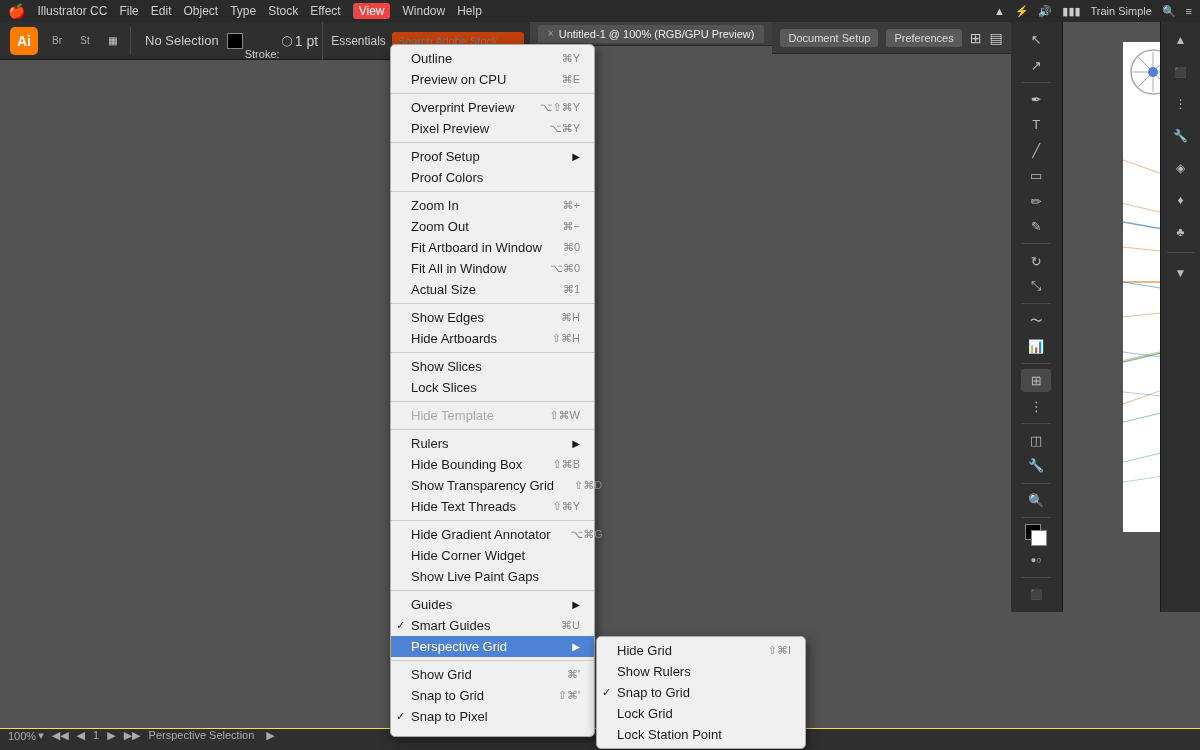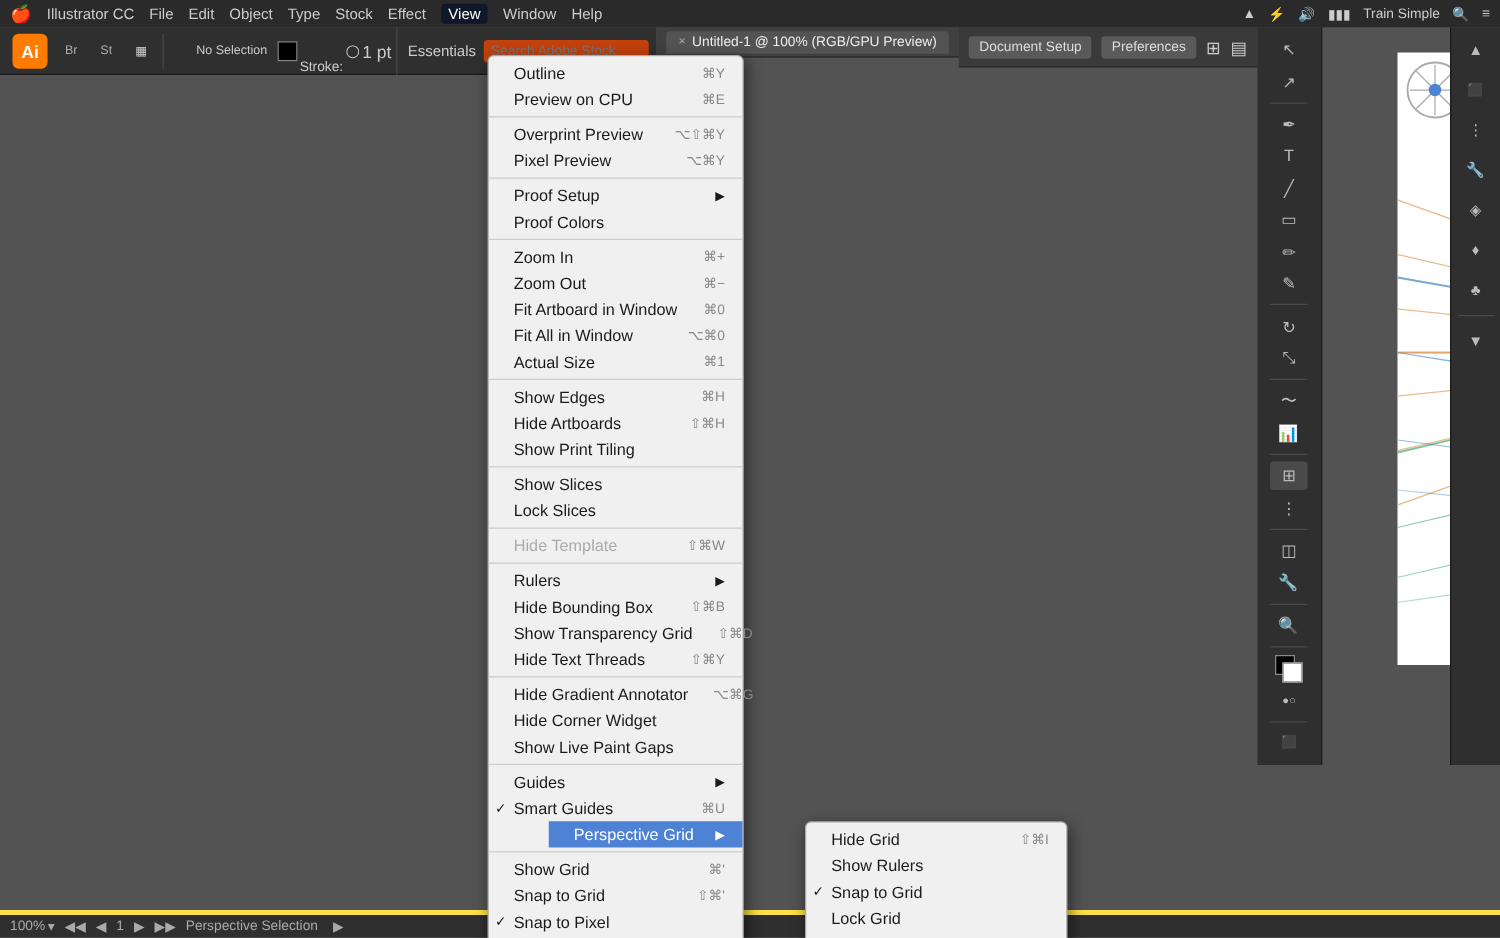--- a/index.html
+++ b/index.html
@@ -46,21 +46,21 @@
       gap: 4px;
       border-bottom: 1px solid #1a1a1a;
     }
     .toolbar-group { display: flex; align-items: center; gap: 2px; padding: 0 4px; border-right: 1px solid #4a4a4a; }
     .toolbar-group:last-child { border-right: none; }
     .tb-btn {
       width: 26px; height: 26px;
       display: flex; align-items: center; justify-content: center;
       border-radius: 3px; cursor: pointer; color: #ccc; font-size: 12px;
     }
-    .no-select-label { font-size: 10px; color: #ccc; padding: 0 6px; margin-left: 12px; }
+    .no-select-label { font-size: 13px; color: #ccc; padding: 0 6px; }
     .search-stock {
       background: #c2410c; border: none; border-radius: 3px;
       color: #ccc; font-size: 11px; padding: 3px 6px; width: 132px;
     }
 
     
     #doc-tab-bar {
       height: 24px;
       background: #404040;
       display: flex;
@@ -151,24 +151,24 @@
     .rp-btn {
       width: 28px; height: 28px;
       display: flex; align-items: center; justify-content: center;
       border-radius: 3px; cursor: pointer; color: #bbb; font-size: 12px;
     }
 
     
     #status-bar {
       height: 22px;
       background: #2f2f2f;
-      display: flex; align-items: center;
+      display: flex; align-items: flex-start;
       padding: 0 8px; gap: 8px;
       font-size: 11px; color: #aaa;
-      border-top: 4px solid #fde047;
+      border-top: 1px solid #fde047;
       position: absolute; bottom: 0; left: 0; right: 0;
     }
     .status-zoom { display: flex; align-items: center; gap: 2px; }
 
     
     .view-menu {
       position: absolute;
       top: 22px; 
       left: 390px;
       width: 205px;
@@ -180,21 +180,21 @@
       font-size: 13px;
       pointer-events: all;
       padding: 3px 0;
     }
     .menu-row {
       display: flex; align-items: center; justify-content: space-between;
       padding: 3px 14px 3px 20px;
       cursor: pointer; white-space: nowrap;
       position: relative;
     }
-    .menu-row.active-item { background: #4d82d5; color: #fff; margin-left: 48px; }
+    .menu-row.active-item { background: #4d82d5; color: #fff; }
     .menu-row.disabled { color: #aaa; cursor: default; }
     .menu-row .shortcut { color: #888; font-size: 11px; margin-left: 20px; }
     .menu-row .arrow { font-size: 10px; }
     .menu-row .check { position: absolute; left: 5px; font-size: 11px; }
     .menu-sep { height: 1px; background: #ccc; margin: 3px 0; }
 
     
     .perspective-submenu {
       position: absolute;
       top: 0;
@@ -216,21 +216,21 @@
 <div id="system-bar">
   <div class="sys-left">
     <span class="apple-icon">🍎</span>
     <span>Illustrator CC</span>
     <span>File</span>
     <span>Edit</span>
     <span>Object</span>
     <span>Type</span>
     <span>Stock</span>
     <span>Effect</span>
-    <span style="background:#0f172a;color:#fff;padding:1px 6px;border-radius:3px;">View</span>
+    <span style="background:#ef4444;color:#fff;padding:1px 6px;border-radius:3px;">View</span>
     <span>Window</span>
     <span>Help</span>
   </div>
   <div class="sys-right">
     <span>▲</span>
     <span>⚡</span>
     <span>🔊</span>
     <span>▮▮▮</span>
     <span>Train Simple</span>
     <span>🔍</span>
@@ -462,23 +462,20 @@
       <span class="shortcut">⌘1</span>
     </div>
     <div class="menu-sep"></div>
     <div class="menu-row">
       <span>Show Edges</span>
       <span class="shortcut">⌘H</span>
     </div>
     <div class="menu-row">
       <span>Hide Artboards</span>
       <span class="shortcut">⇧⌘H</span>
-    </div>
-    <div class="menu-row">
-      <span>Show Print Tiling</span>
     </div>
     <div class="menu-sep"></div>
     <div class="menu-row">
       <span>Show Slices</span>
     </div>
     <div class="menu-row">
       <span>Lock Slices</span>
     </div>
     <div class="menu-sep"></div>
     <div class="menu-row disabled">

